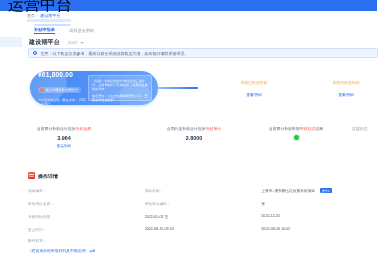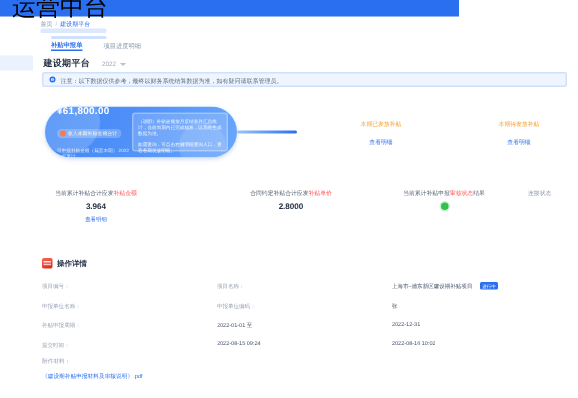--- a/index.html
+++ b/index.html
@@ -6,21 +6,21 @@
   html, body {
     width: 385px; height: 265px;
     background: #ffffff;
     font-family: "Liberation Sans", "DejaVu Sans", sans-serif;
     overflow: hidden;
   }
   .app { position: relative; width: 385px; height: 265px; background: #fff; }
 
   
   .topbar {
-    position: absolute; left: 0; top: 0; width: 306px; height: 11px;
+    position: absolute; left: 0; top: 0; width: 377px; height: 11px;
     background: #2a6ff0;
   }
   .topbar-inner { display: flex; align-items: center; height: 100%; padding: 0 8px; }
 
   
   .crumbs {
     position: absolute; left: 27px; top: 13px;
     display: flex; align-items: center; gap: 2px;
     font-size: 4px; color: #2a6ff0;
   }

